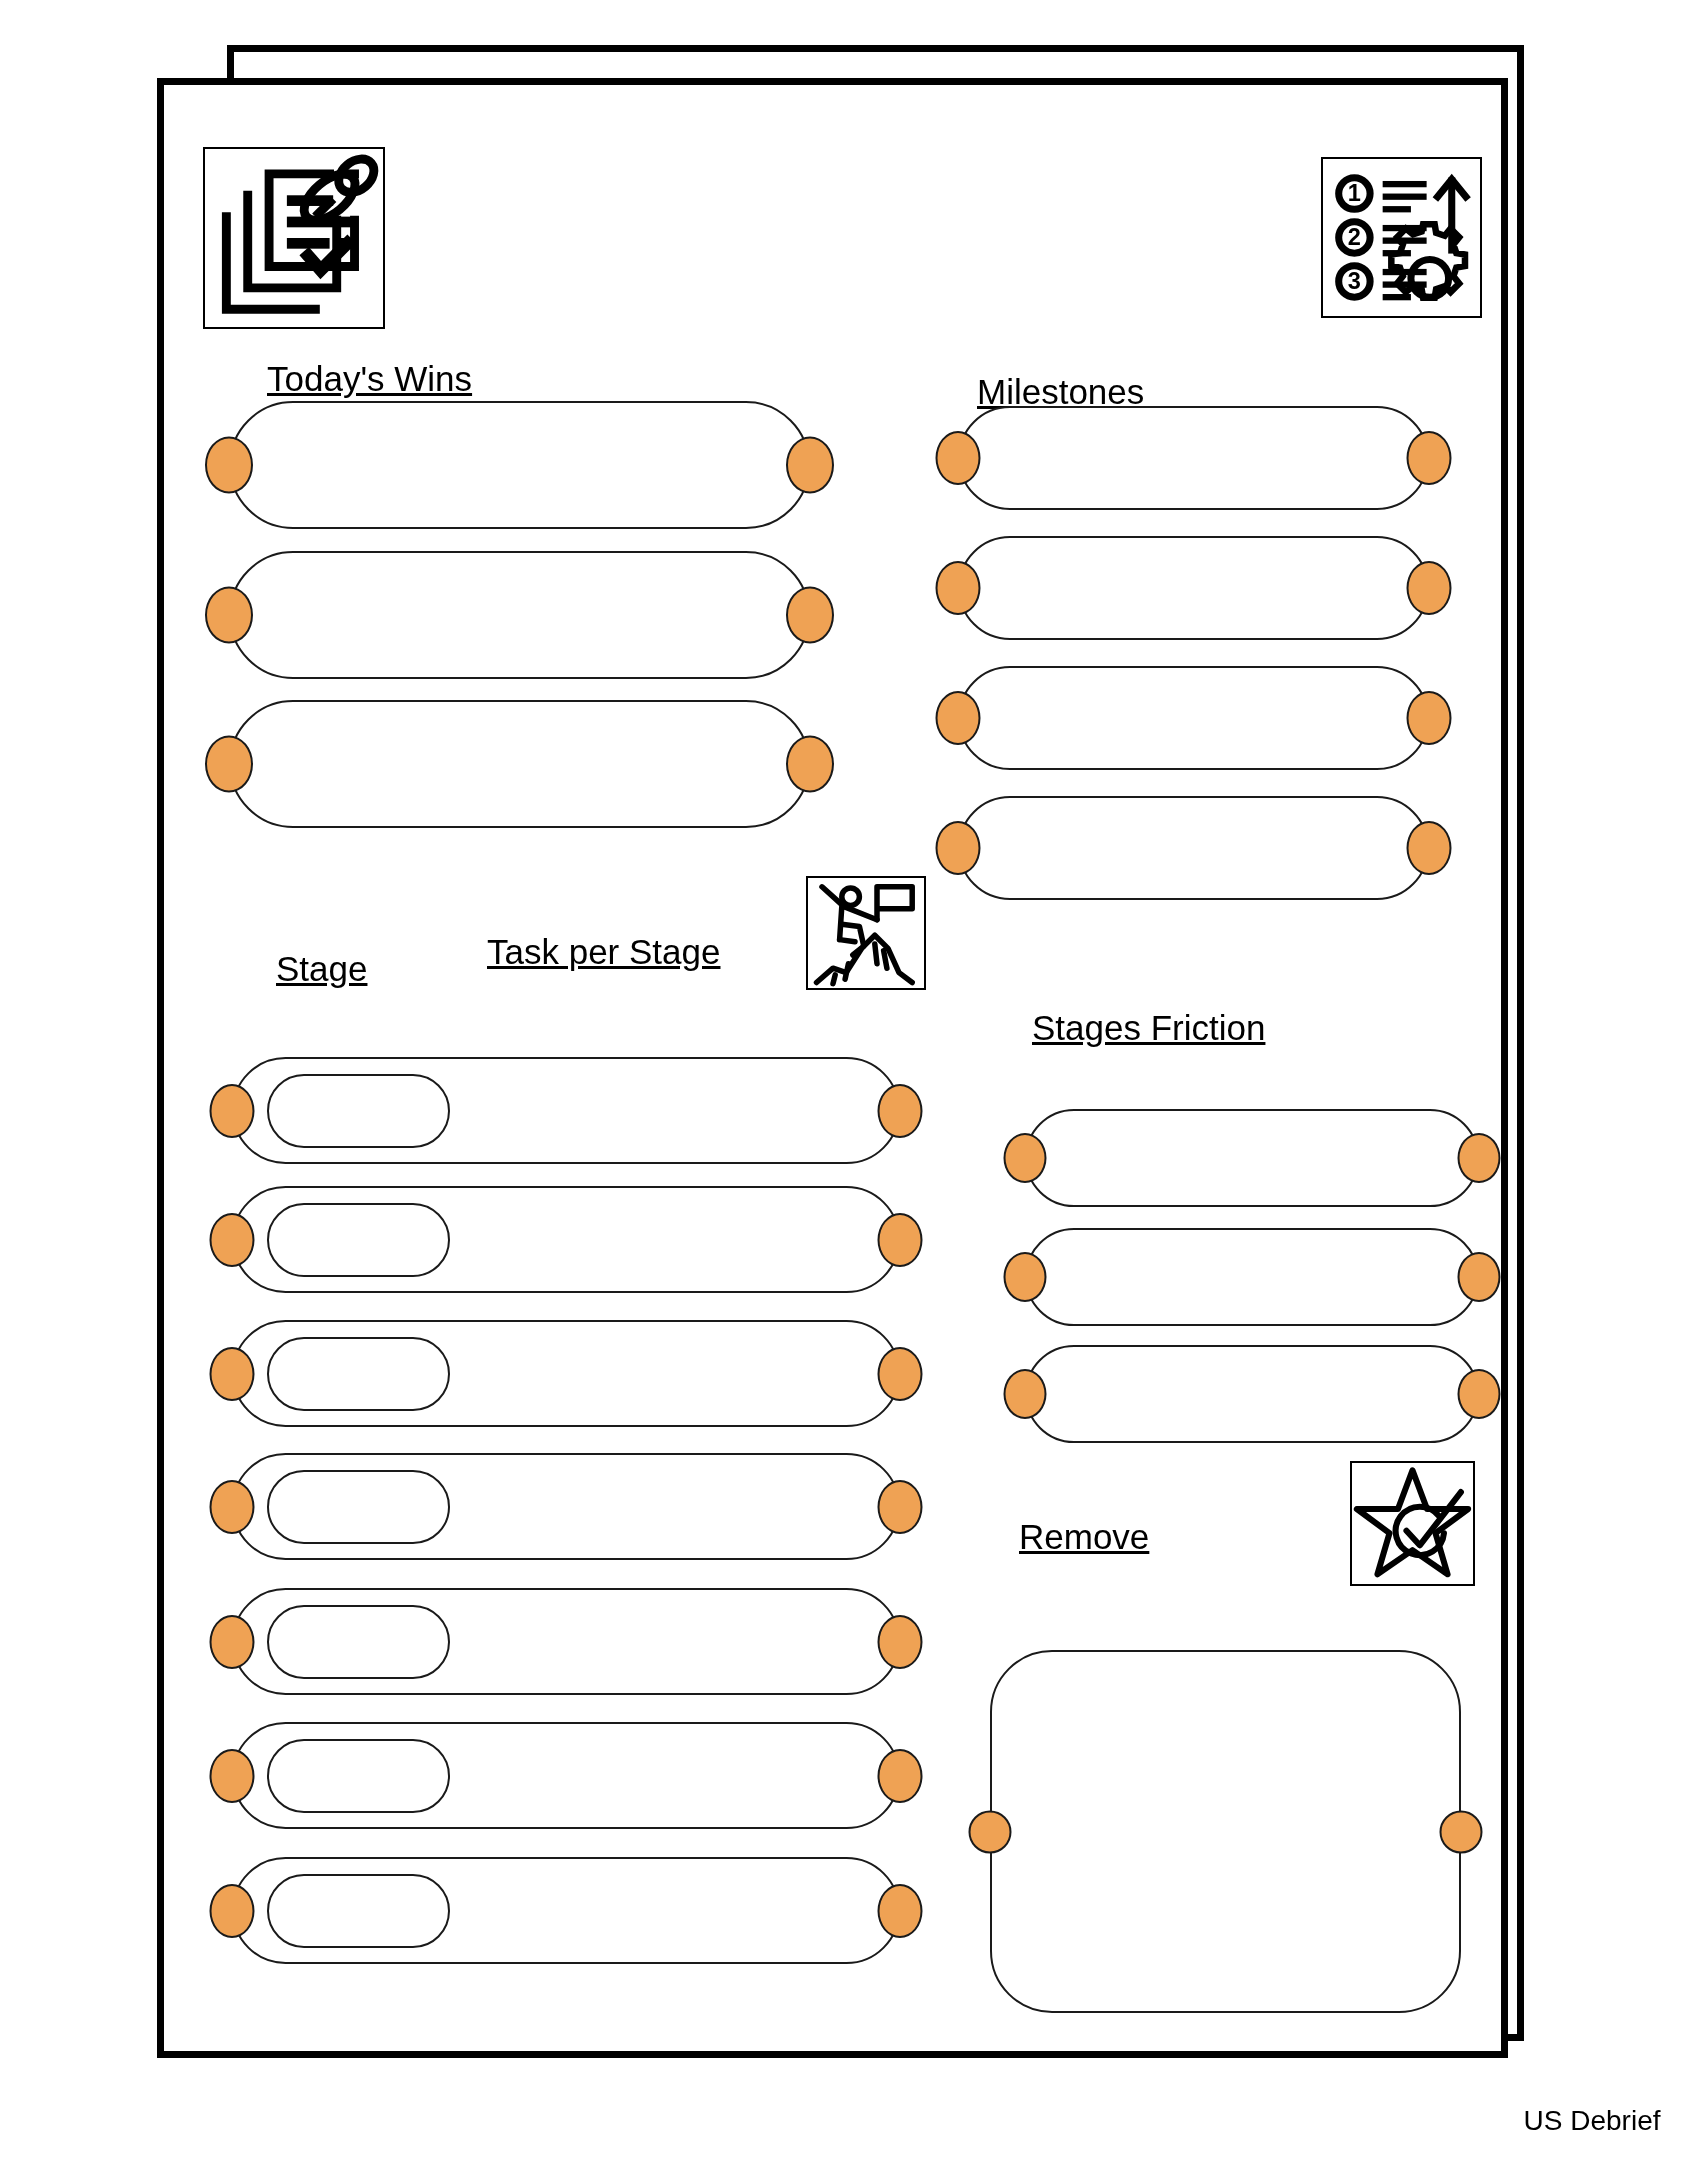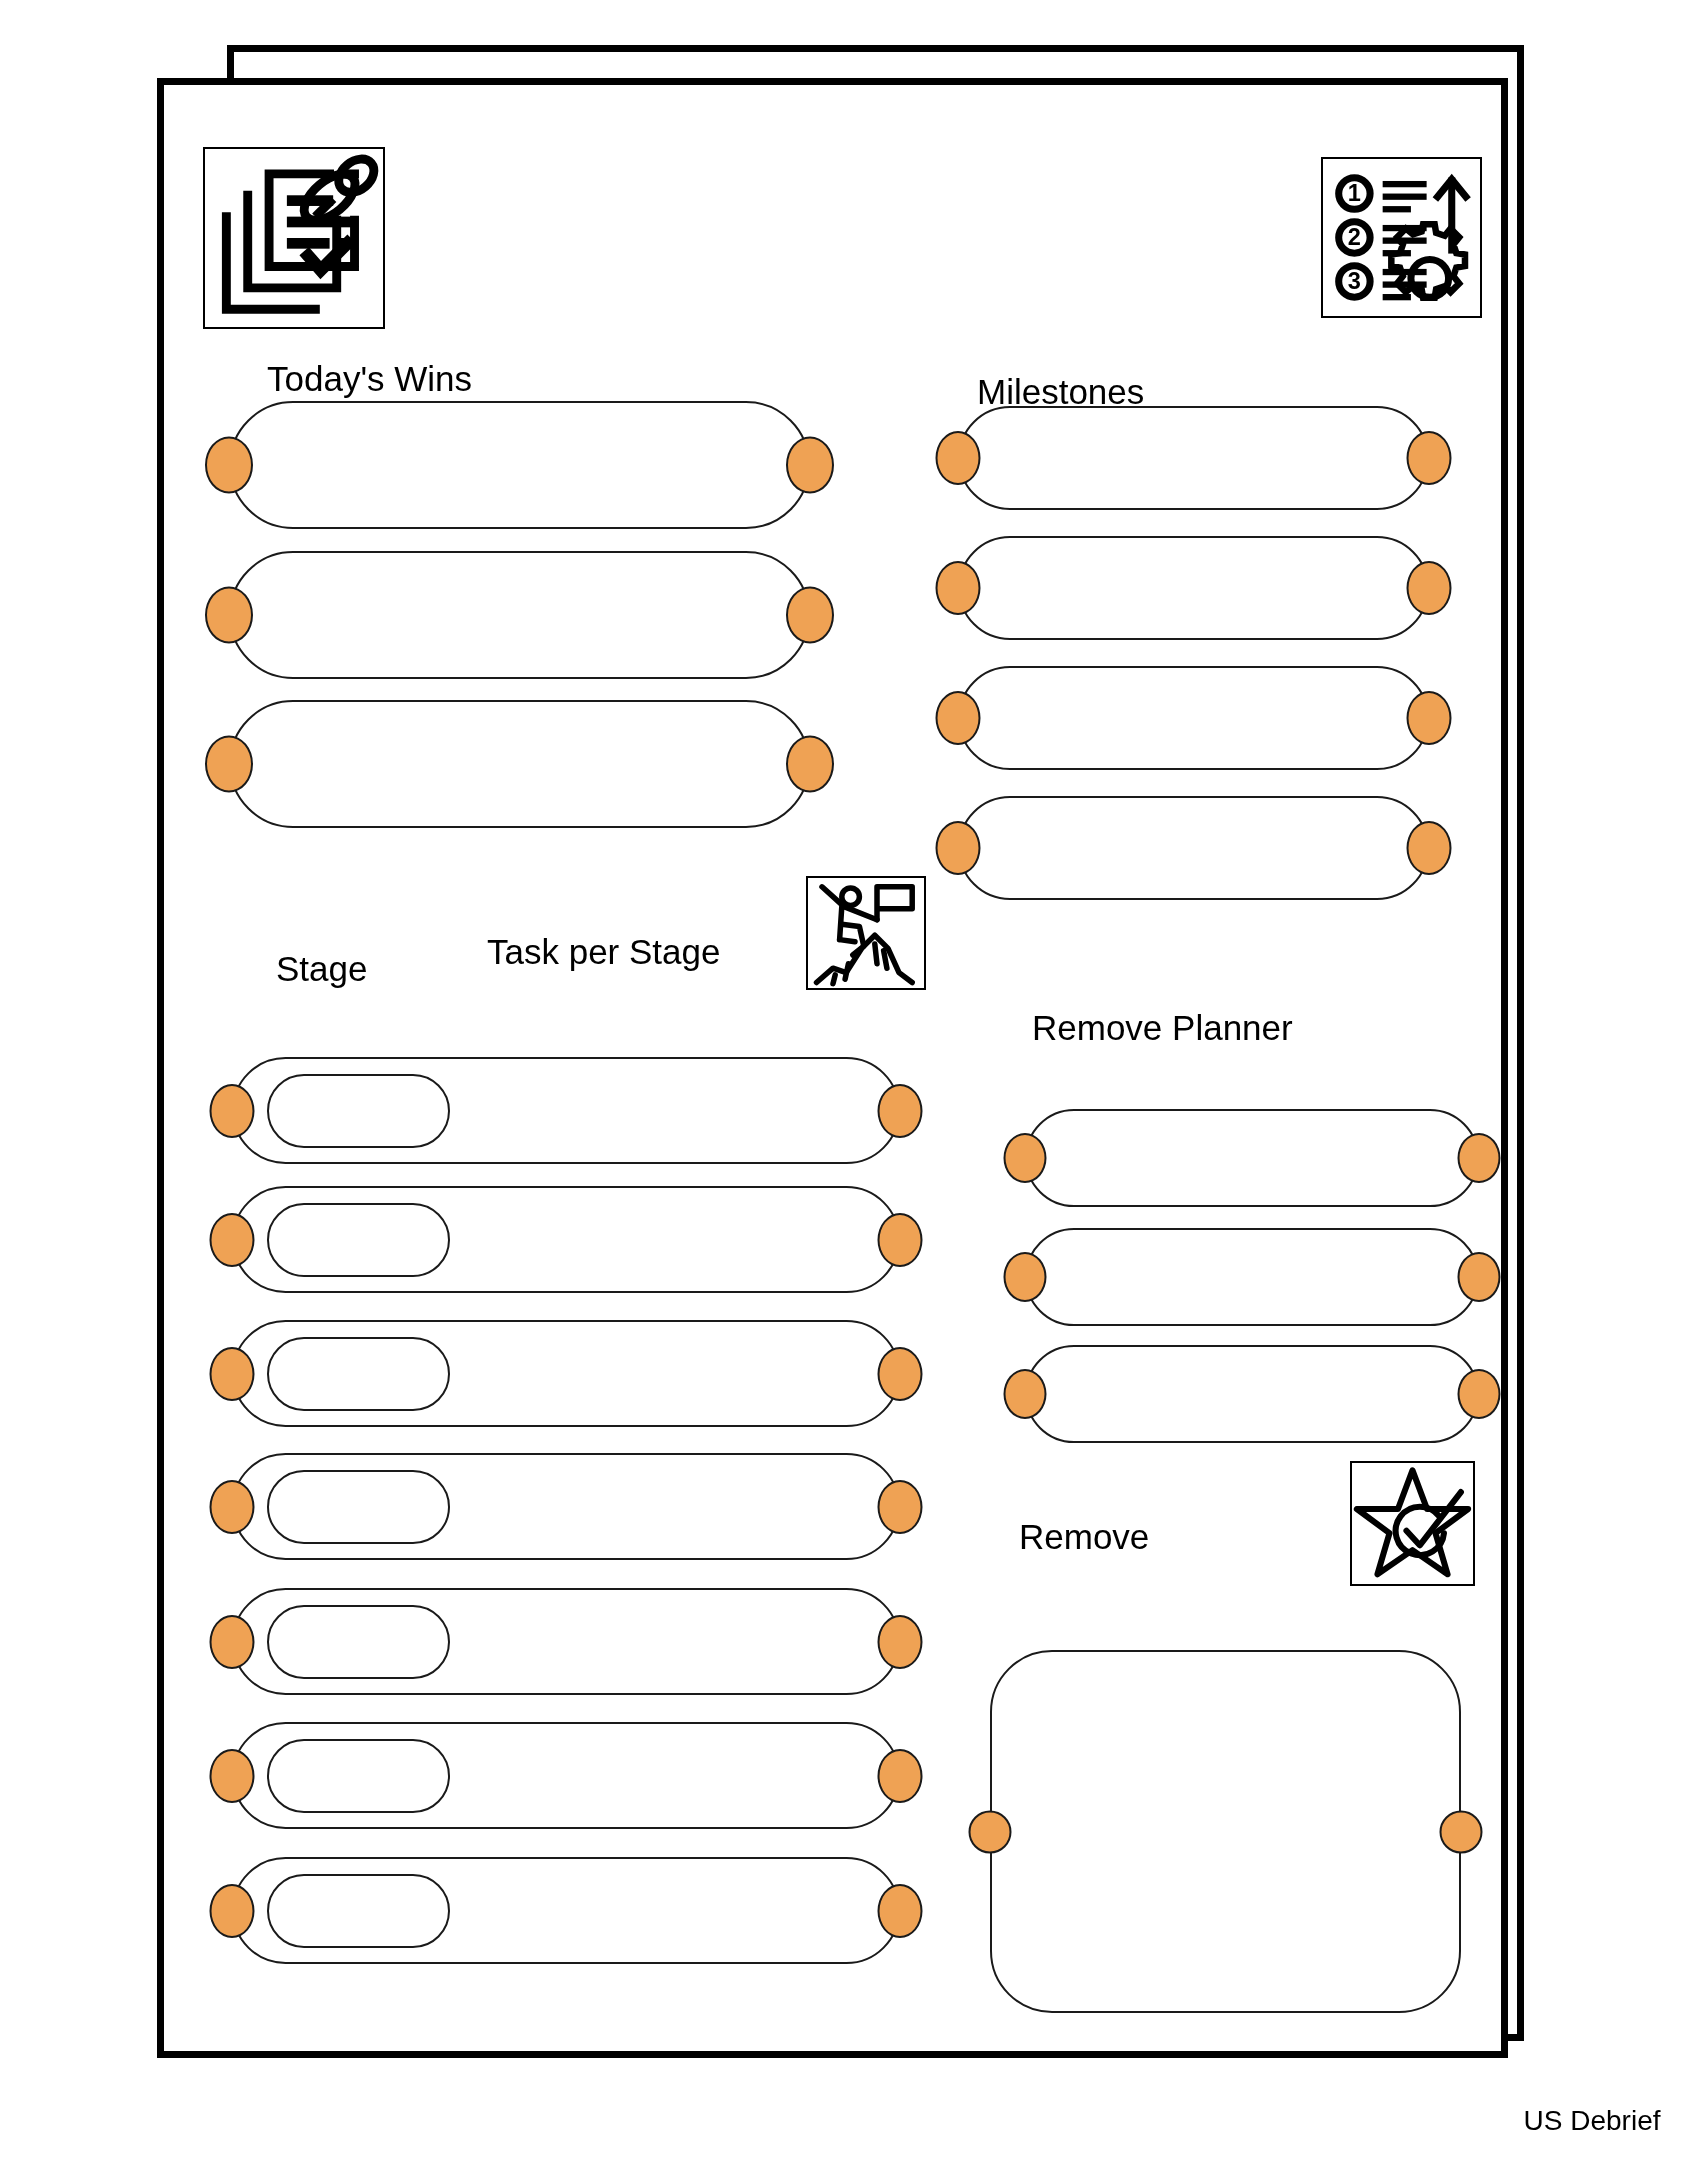--- a/index.html
+++ b/index.html
@@ -68,20 +68,21 @@
   #icon-steps   { left: 1321px; top: 157px; width: 161px; height: 161px; }
   #icon-summit  { left: 806px;  top: 876px; width: 120px; height: 114px; }
   #icon-star    { left: 1350px; top: 1461px; width: 125px; height: 125px; }
 
   
   .section-label {
     position: absolute;
     font-size: 35px;
     line-height: 1;
     white-space: nowrap;
+    text-decoration: underline;
   }
   #label-wins       { left: 267px;  top: 361px; }
   #label-milestones { left: 977px; top: 374px; }
   #label-stages     { left: 276px;  top: 951px; }
   #label-taskstage  { left: 487px;  top: 934px; }
   #label-friction   { left: 1032px; top: 1010px; }
   #label-debrief    { left: 1019px; top: 1519px; }
 
   
   .pill-row {
@@ -306,21 +307,21 @@
     <div class="dot dot-l" style="width:45px;height:54px;"></div>
     <div class="dot dot-r" style="width:45px;height:54px;"></div>
   </div>
   <div class="pill-row" style="left:232px; top:1857px; width:668px; height:107px;">
     <div class="pill"></div>
     <div class="stage-chip" style="width:183px;height:74px;"></div>
     <div class="dot dot-l" style="width:45px;height:54px;"></div>
     <div class="dot dot-r" style="width:45px;height:54px;"></div>
   </div>
 
-  <div class="section-label" id="label-friction">Remove Planner</div>
+  <div class="section-label" id="label-friction">Stages Friction</div>
 
   <div class="pill-row" style="left:1025px; top:1109px; width:454px; height:98px;">
     <div class="pill"></div>
     <div class="dot dot-l" style="width:43px;height:50px;"></div>
     <div class="dot dot-r" style="width:43px;height:50px;"></div>
   </div>
   <div class="pill-row" style="left:1025px; top:1228px; width:454px; height:98px;">
     <div class="pill"></div>
     <div class="dot dot-l" style="width:43px;height:50px;"></div>
     <div class="dot dot-r" style="width:43px;height:50px;"></div>

